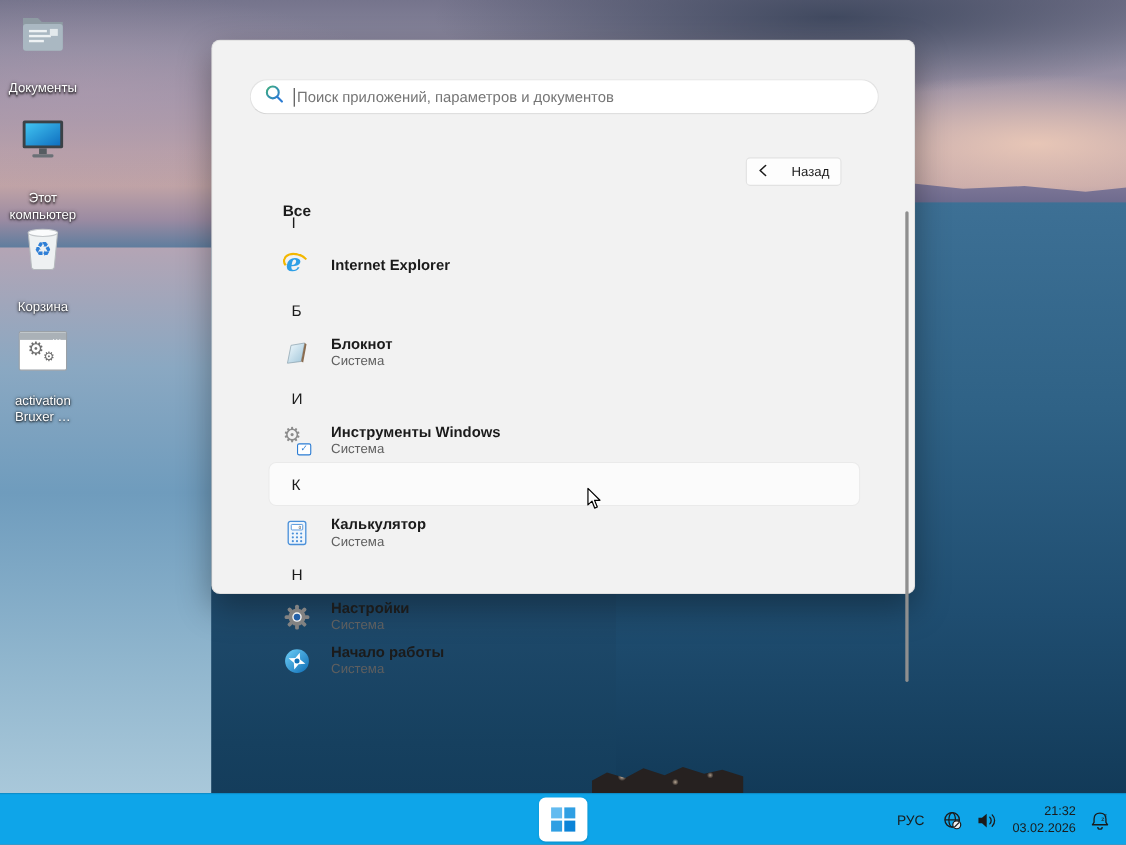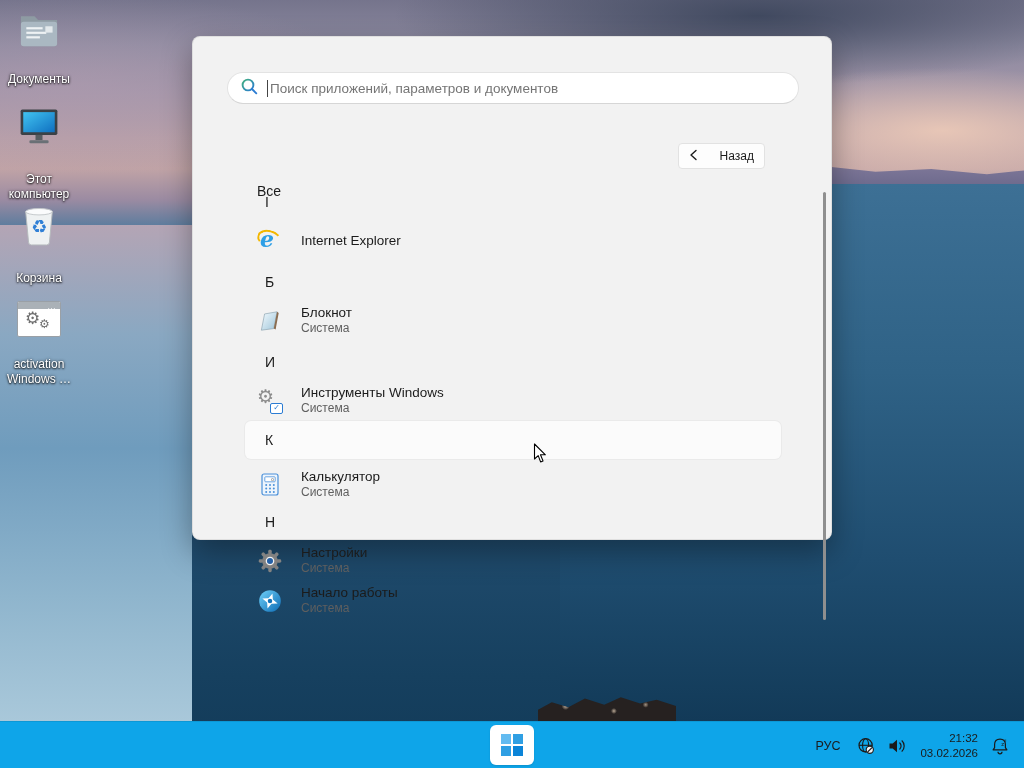--- a/index.html
+++ b/index.html
@@ -61,37 +61,37 @@
     background:#fff; border:1px solid #e3e3e3; border-bottom-color:#d6d6d6; border-radius:16px;
     display:flex; align-items:center; padding:0 12px; gap:8px;
   }
   .search-box input {
     border:none; outline:none; flex:1; font-size:13.5px; color:#1b1b1b; background:transparent;
     font-family:"Liberation Sans","DejaVu Sans",sans-serif;
   }
   .search-box input::placeholder { color:#757575; }
   .caret { width:1px; height:17px; background:#444; margin-right:-6px; }
 
-  .all-title { position:absolute; left:64px; top:146px; font-size:14px; font-weight:400; color:#1b1b1b; }
+  .all-title { position:absolute; left:64px; top:146px; font-size:14px; font-weight:700; color:#1b1b1b; }
   .back-btn {
     position:absolute; right:66px; top:106px; height:26px; padding:0 10px;
     background:#fdfdfd; border:1px solid #e2e2e2; border-radius:4px;
     display:flex; align-items:center; gap:22px; font-size:12px; color:#1b1b1b; cursor:default;
   }
 
   .letter-row { position:absolute; left:72px; height:40px; display:flex; align-items:center; font-size:14px; color:#1b1b1b; }
   .hover-row {
     position:absolute; left:52px; width:536px; top:384px; height:38px;
     background:#fbfbfb; border-radius:6px; box-shadow:0 0 0 1px rgba(0,0,0,.03);
   }
   .hover-row .hl-letter { position:absolute; left:20px; top:0; height:38px; display:flex; align-items:center; font-size:14px; color:#1b1b1b; }
 
   .app-row { position:absolute; left:64px; height:40px; display:flex; align-items:center; gap:18px; }
   .app-icon { width:26px; height:26px; display:flex; align-items:center; justify-content:center; position:relative; }
-  .app-title { font-size:13.5px; color:#1b1b1b; line-height:1.2; }
+  .app-title { font-size:13.5px; color:#1b1b1b; line-height:1.2;font-weight:bold; }
   .app-sub { font-size:12px; color:#5f5f5f; line-height:1.3; }
 
   .ie-wrap { position:relative; width:26px; height:26px; }
   .ie-e { position:absolute; left:3px; top:-2px; font-size:22px; font-weight:700; font-style:italic; color:#2e9fe6; font-family:"DejaVu Serif",serif;}
   .ie-arc { position:absolute; left:0; top:2px; width:24px; height:17px; border:2.2px solid transparent; border-top-color:#f3b700; border-left-color:#f3b700; border-radius:50%; transform:rotate(14deg); }
 
   .wt-wrap { position:relative; width:26px; height:26px; }
   .wt-gear { position:absolute; left:0px; top:-3px; font-size:19px; color:#8c8c8c; font-family:"DejaVu Sans",sans-serif;}
   .wt-panel { position:absolute; right:0; bottom:0; width:13px; height:11px; background:#fff; border:1.5px solid #2b7cd3; border-radius:2px; font-size:8px; color:#2b7cd3; line-height:8px; text-align:center; font-weight:700;}
 
@@ -181,21 +181,21 @@
   <span class="dlabel">Корзина</span>
 </div>
 
 <div class="dicon" style="top:301px">
   <span class="act-win">
     <span class="bar"></span>
       <span class="dots">…</span>
     <span class="g1">⚙</span>
       <span class="g2">⚙</span>
   </span>
-  <span class="dlabel">activation Windows …</span>
+  <span class="dlabel">activation Bruxer …</span>
 </div>
 
 <div class="start-menu">
 
   <div class="search-box">
     <span>
       <svg width="19" height="19" viewBox="0 0 19 19">
         <defs>
             <linearGradient id="mg" x1="0" y1="0" x2="1" y2="1">
           <stop offset="0" stop-color="#3fae7e"></stop>

